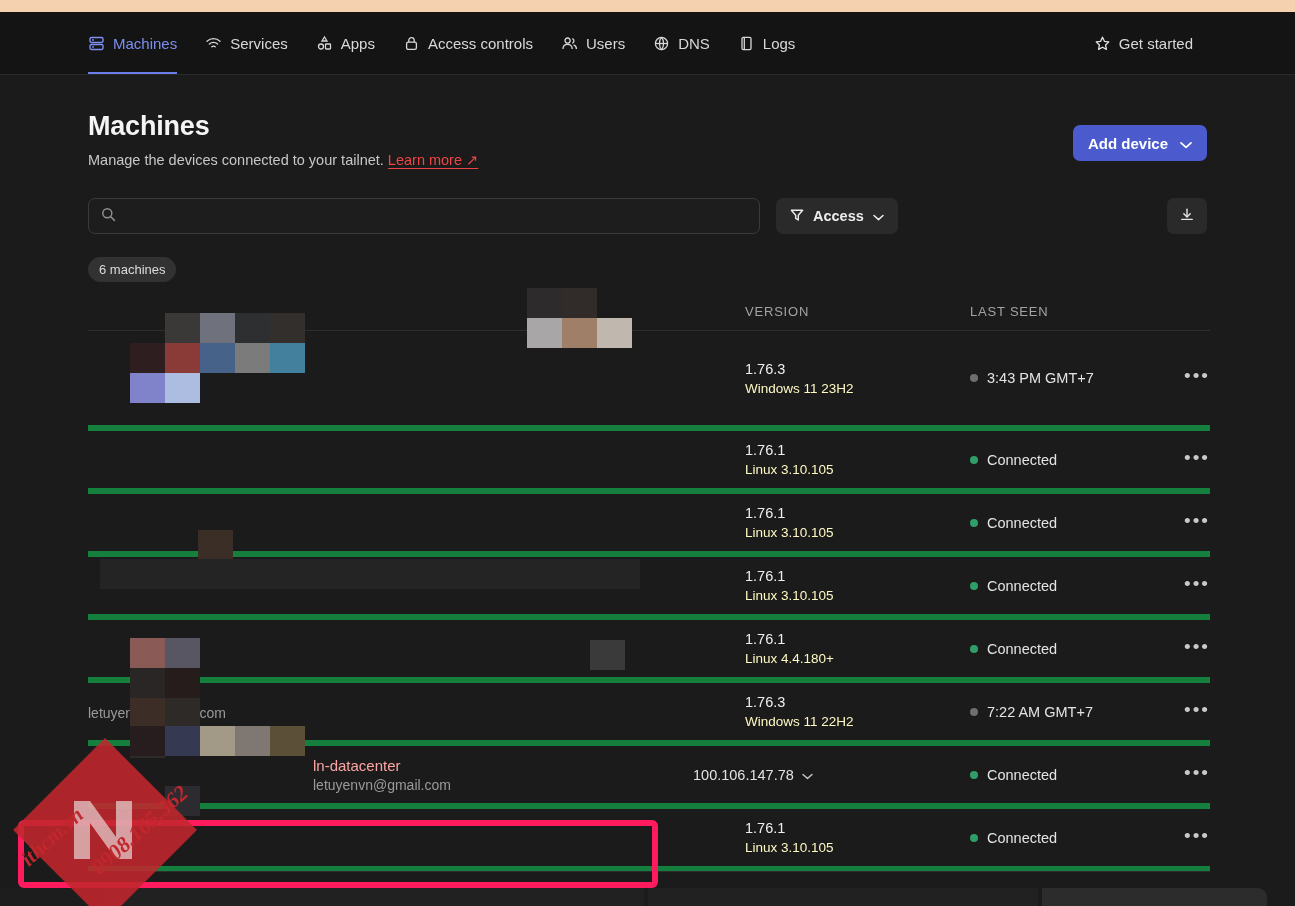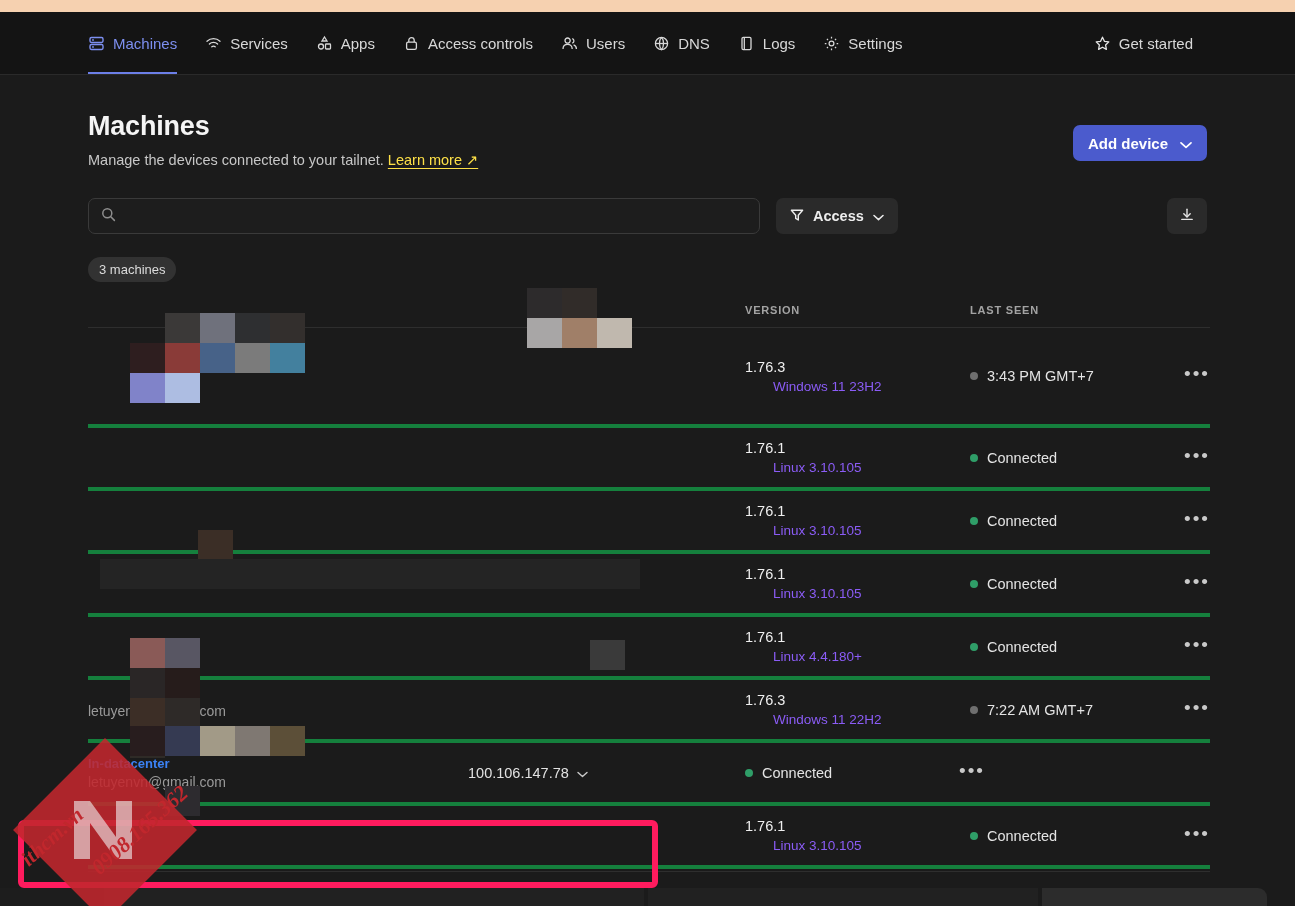--- a/index.html
+++ b/index.html
@@ -76,21 +76,21 @@
     font-weight: bold;
     color: #f5f5f5;
     letter-spacing: -0.2px;
   }
   .page-sub {
     margin-top: 10px;
     font-size: 14.5px;
     color: #c7c7c7;
   }
   .page-sub a {
-    color: #fde047;
+    color: #ef4444;
     text-underline-offset: 3px;
   }
   .head-actions { margin-left: auto; padding-top: 14px; }
 
   .btn-primary {
     background: #4b5bcd;
     color: #fff;
     border: none;
     border-radius: 7px;
     height: 36px;
@@ -171,53 +171,54 @@
   }
 
   
   .table { margin-top: 22px; width: 1122px; }
   .thead {
     display: flex;
     padding-bottom: 11px;
     border-bottom: 1px solid #2e2e2e;
   }
   .th {
-    font-size: 11px;
-    font-weight: bold;
+    font-size: 13px;
+    font-weight: normal;
     letter-spacing: 0.8px;
     color: #a3a3a3;
     text-transform: uppercase;
   }
   .col-machine { width: 380px; }
   .col-addr    { width: 277px; }
   .col-version { width: 225px; }
   .col-seen    { width: 200px; }
   .col-menu    { width: 40px; text-align: right; }
 
   .row {
     display: flex;
     align-items: center;
-    border-bottom: 4px solid #15803d;
+    border-bottom: 6px solid #15803d;
     min-height: 63px;
+    justify-content: flex-end;
   }
   .row.tall { min-height: 100px; }
 
-  .mach-name { font-size: 13px; color: #3b82f6; font-weight: bold; }
+  .mach-name { font-size: 15px; color: #fca5a5; font-weight: normal; }
   .mach-owner { font-size: 14px; color: #9a9a9a; margin-top: 3px; }
 
   .addr-cell {
     font-size: 14.5px;
     color: #e2e2e2;
     display: flex;
     align-items: center;
     gap: 8px;
   }
 
   .ver-main { font-size: 14.5px; color: #efefef; }
-  .ver-os   { font-size: 13.5px; color: #8b5cf6; margin-top: 4px; margin-left: 28px; }
+  .ver-os   { font-size: 13.5px; color: #fef9c3; margin-top: 4px; }
 
   .seen-cell {
     display: flex; align-items: center; gap: 9px;
     font-size: 14.5px; color: #e4e4e4;
   }
   .dot { width: 8px; height: 8px; border-radius: 50%; flex: none; }
   .dot.online  { background: #2f9e68; }
   .dot.offline { background: #6f6f6f; }
 
   .kebab {
@@ -394,30 +395,20 @@
     <div class="nav-item">
       <span class="nav-icon">
         <svg width="17" height="17" viewBox="0 0 17 17" fill="none" stroke="#d8d8d8" stroke-width="1.3">
           <rect x="4" y="2.4" width="9" height="12.2" rx="1.3"></rect>
           <path d="M6.3 2.4 V14.6"></path>
         </svg>
       </span>
       <span>Logs</span>
     </div>
 
-    <div class="nav-item">
-      <span class="nav-icon">
-        <svg width="17" height="17" viewBox="0 0 17 17" fill="none" stroke="#d8d8d8" stroke-width="1.25">
-          <circle cx="8.5" cy="8.5" r="2.4"></circle>
-          <path d="M8.5 1.8 V3.4 M8.5 13.6 V15.2 M1.8 8.5 H3.4 M13.6 8.5 H15.2
-                   M3.9 3.9 L5 5 M12 12 L13.1 13.1 M13.1 3.9 L12 5 M5 12 L3.9 13.1"></path>
-        </svg>
-      </span>
-      <span>Settings</span>
-    </div>
   </div>
 
   <div class="nav-right">
     <div class="nav-item">
       <span class="nav-icon">
         <svg width="17" height="17" viewBox="0 0 17 17" fill="none" stroke="#e6e6e6" stroke-width="1.3" stroke-linejoin="round">
           <path d="M8.5 2.2 L10.4 6.3 L14.8 6.9 L11.6 10 L12.4 14.4 L8.5 12.2 L4.6 14.4 L5.4 10 L2.2 6.9 L6.6 6.3 Z"></path>
         </svg>
       </span>
       <span>Get started</span>
@@ -475,21 +466,21 @@
       <span>
         <svg width="16" height="16" viewBox="0 0 16 16" fill="none" stroke="#e4e4e4" stroke-width="1.4" stroke-linecap="round" stroke-linejoin="round">
           <path d="M8 2.2 V9.6"></path>
           <path d="M4.8 6.8 L8 10 L11.2 6.8"></path>
           <path d="M2.8 12.4 H13.2"></path>
         </svg>
       </span>
     </button>
   </div>
 
-  <div class="count-pill">3 machines</div>
+  <div class="count-pill">6 machines</div>
 
   
   <div class="table">
     <div class="thead">
       <div class="th col-machine"></div>
       <div class="th col-addr"></div>
       <div class="th col-version">VERSION</div>
       <div class="th col-seen">LAST SEEN</div>
       <div class="th col-menu"></div>
     </div>

